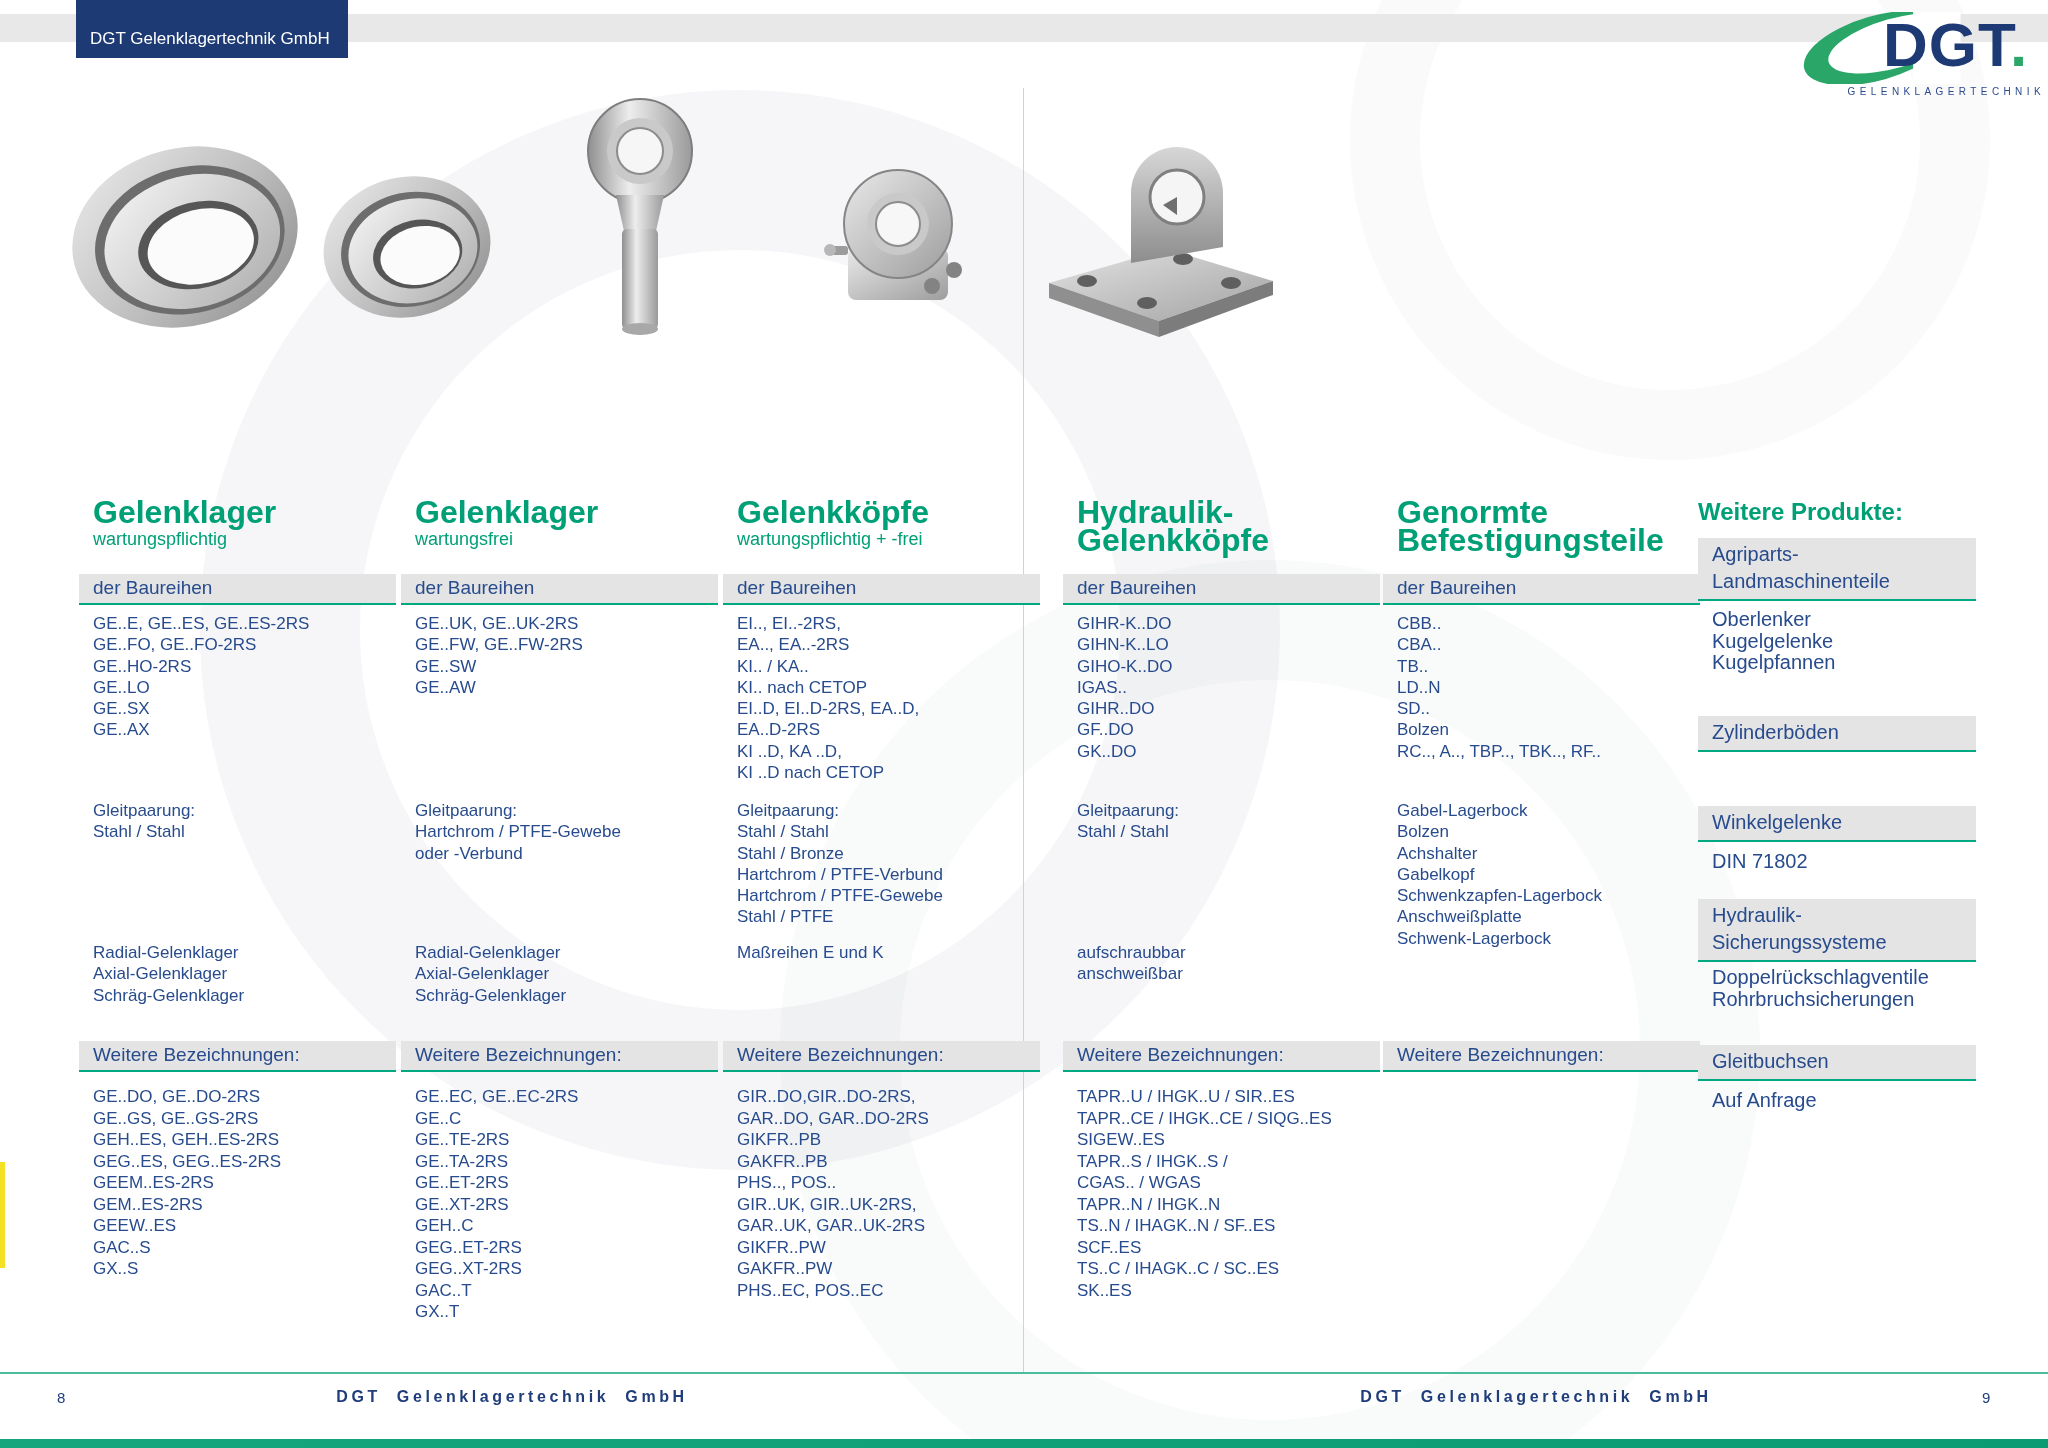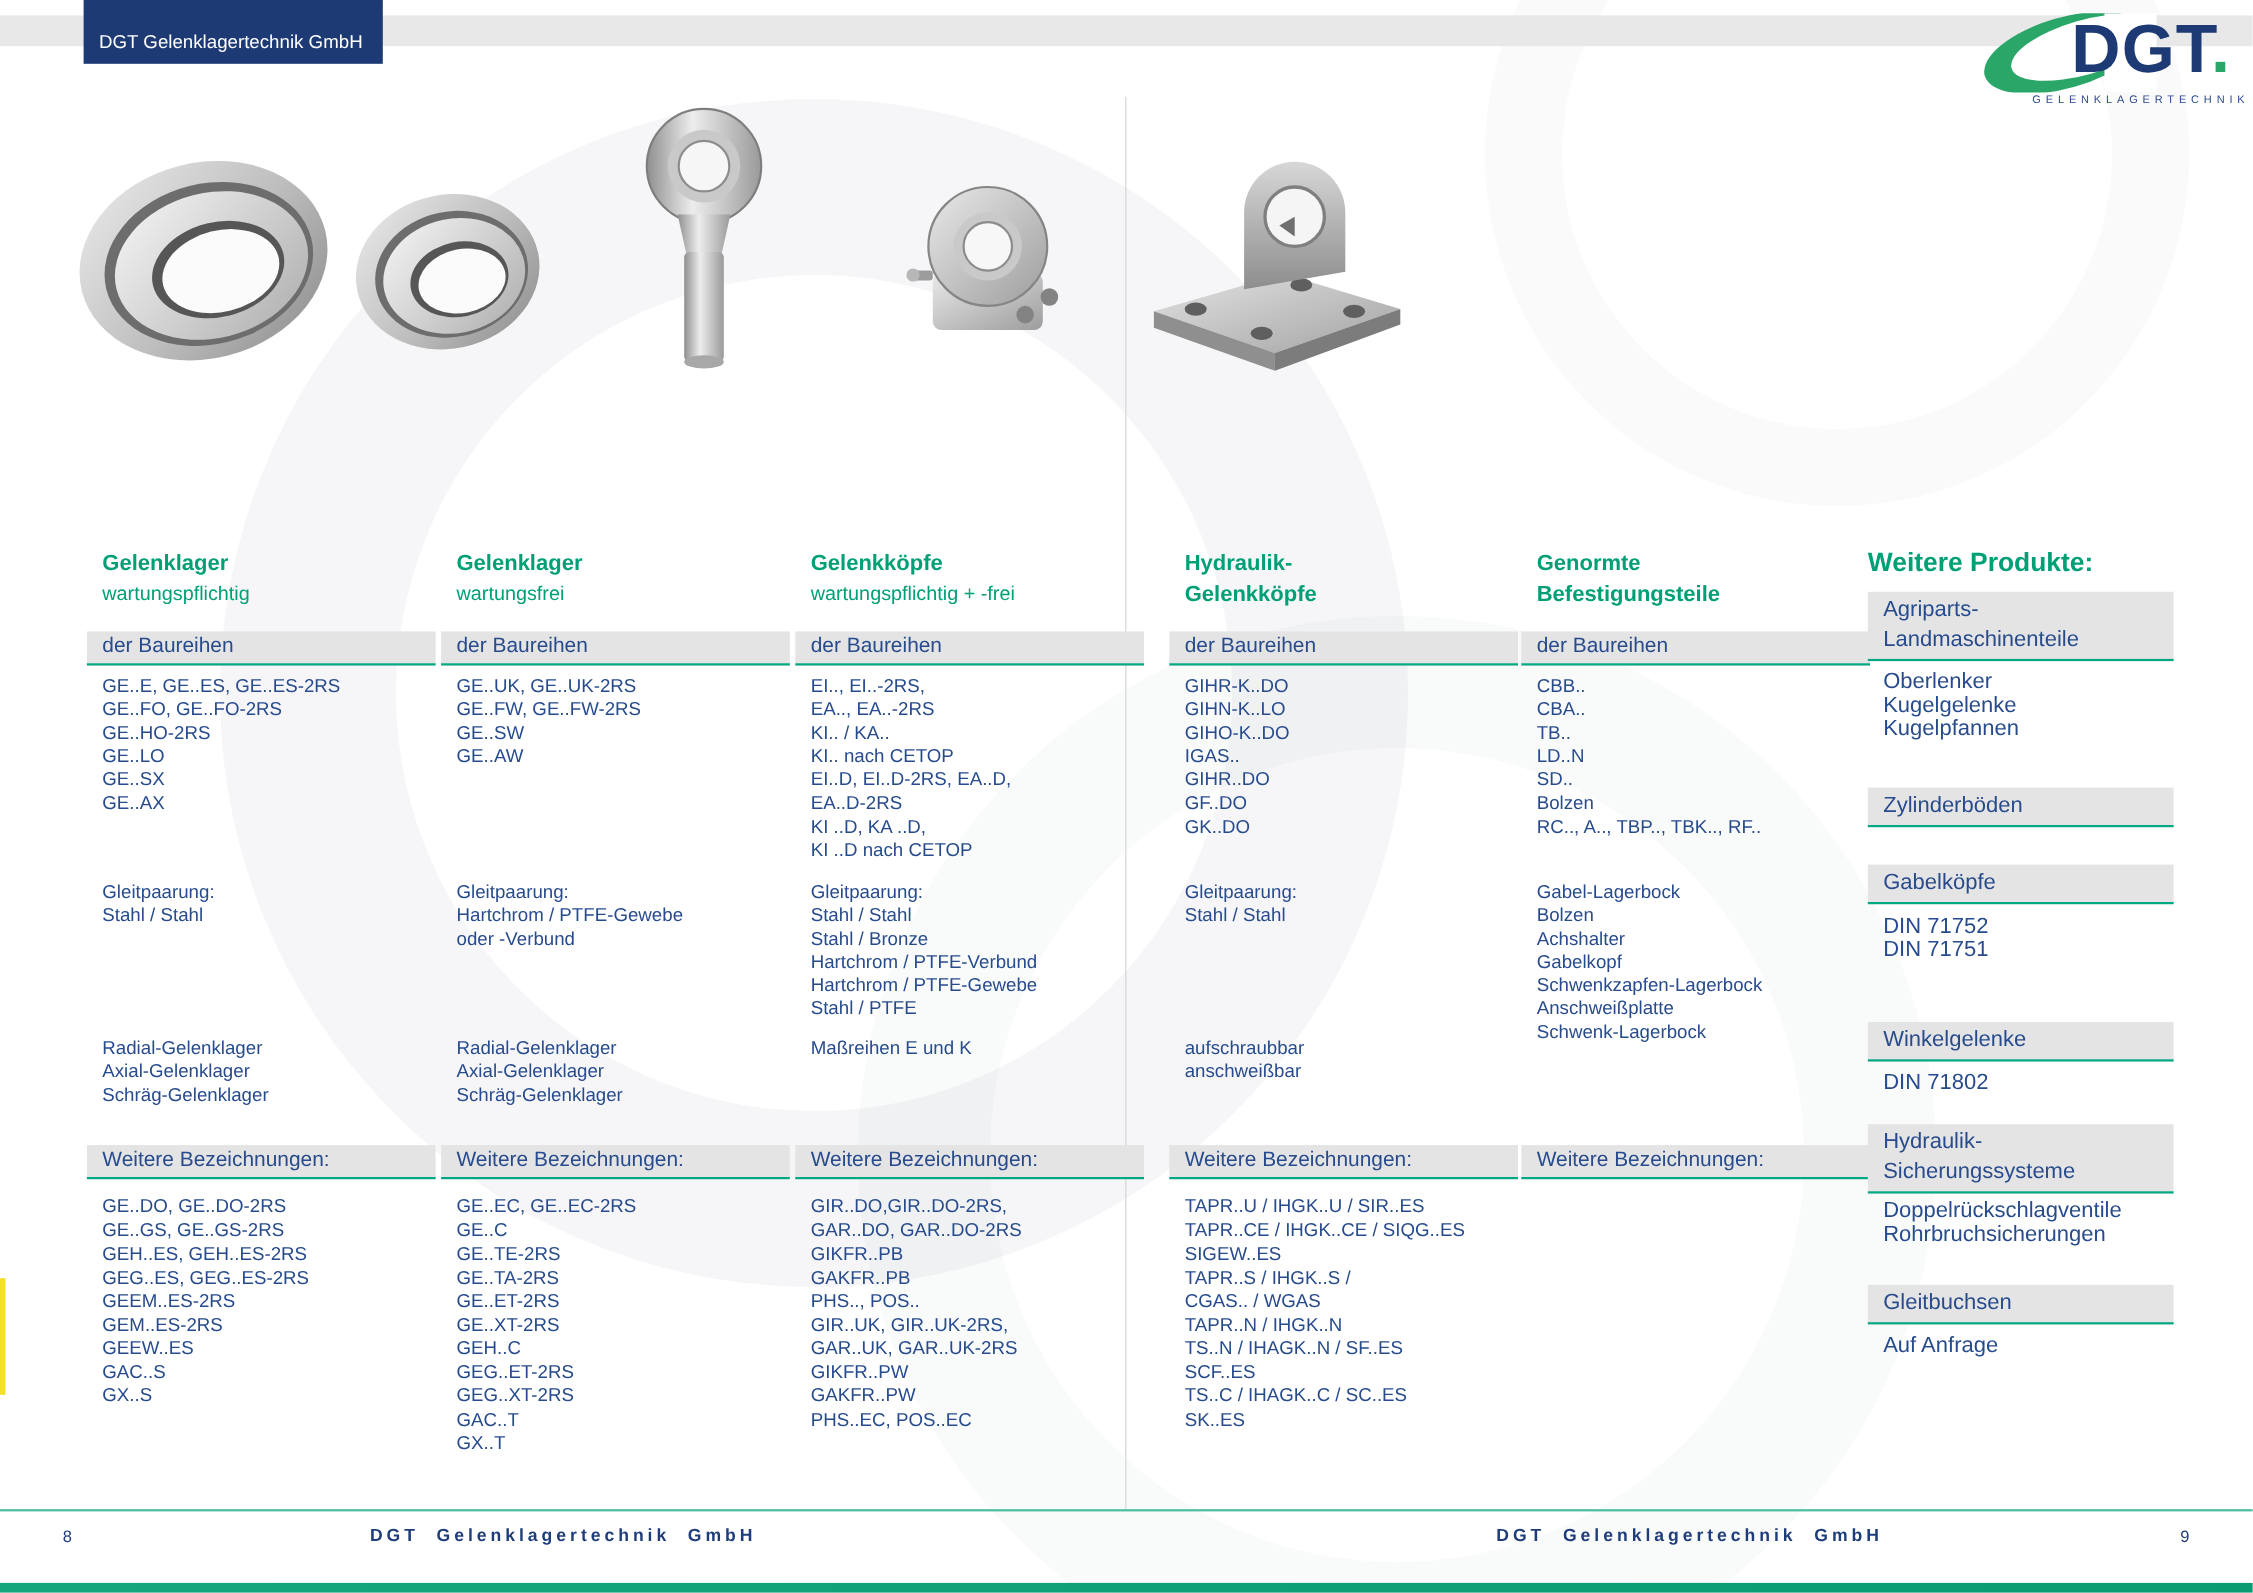--- a/index.html
+++ b/index.html
@@ -44,21 +44,21 @@
   }
   
   .gutter{position:absolute;left:1023px;top:88px;width:1px;height:1284px;background:#d2d2d2;z-index:1;}
   
   .photo{position:absolute;z-index:1;}
   
   .col{position:absolute;top:0;width:268px;height:1370px;z-index:2;}
   .c1{left:79px;} .c2{left:401px;} .c3{left:723px;} .c4{left:1063px;} .c5{left:1383px;}
   .col-title{position:absolute;left:14px;top:498px;width:280px;}
   .col-title h2{
-    font-size:20px;font-weight:bold;color:var(--green);
+    font-size:32px;font-weight:bold;color:var(--green);
     line-height:28px;white-space:pre-line;
   }
   .col-sub{font-size:18px;color:var(--green);margin-top:3px;white-space:pre-line;}
   .bar{
     position:absolute;left:0;width:317px;background:var(--bar-bg);
     border-bottom:2px solid var(--green-line);
     color:var(--navy);font-size:19px;line-height:24px;
     padding:2px 0 3px 14px;white-space:pre-line;
   }
   .bar-series{top:574px;}
@@ -429,27 +429,20 @@
         <div class="line">Kugelgelenke</div>
         <div class="line">Kugelpfannen</div>
       </div>
   </div>
 
   <div class="side-sec sec2">
     <div class="side-bar">Zylinderböden</div>
     <div class="side-items"></div>
   </div>
 
-  <div class="side-sec sec3">
-    <div class="side-bar">Gabelköpfe</div>
-    <div class="side-items">
-        <div class="line">DIN 71752</div>
-        <div class="line">DIN 71751</div>
-      </div>
-  </div>
 
   <div class="side-sec sec4">
     <div class="side-bar">Winkelgelenke</div>
     <div class="side-items">
         <div class="line">DIN 71802</div>
       </div>
   </div>
 
   <div class="side-sec sec5">
     <div class="side-bar">Hydraulik-

